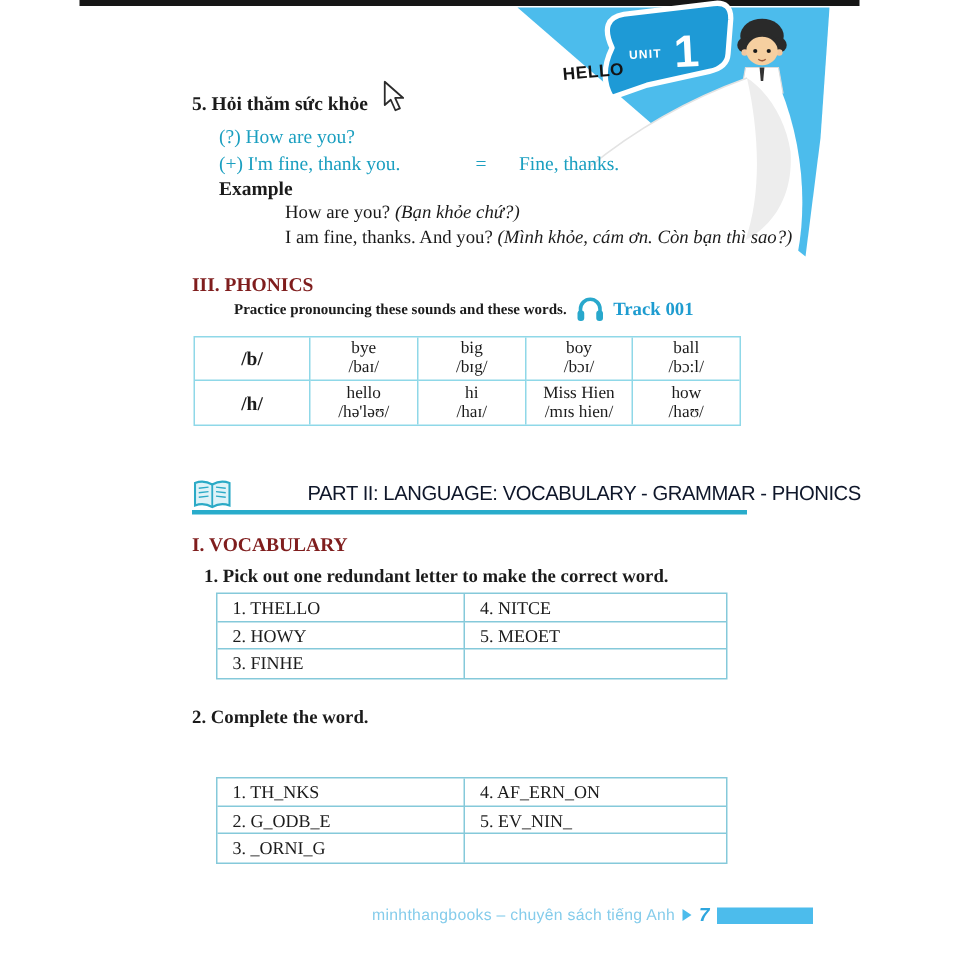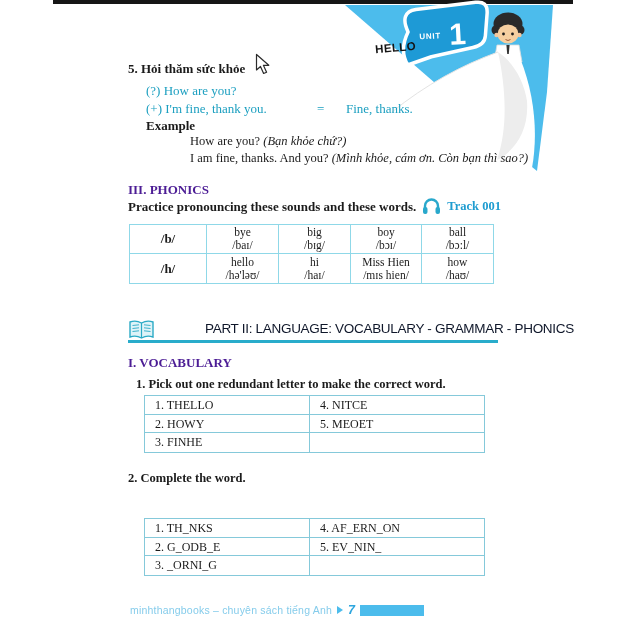--- a/index.html
+++ b/index.html
@@ -13,21 +13,21 @@
   
   .deco{left:330px;top:0;width:230px;height:185px;}
   
   .h-bold{font-weight:bold;font-size:13px;white-space:nowrap;}
   .teal{color:#1B9FC0;font-weight:normal;font-size:13px;white-space:nowrap;}
   .body-line{font-size:12.5px;white-space:nowrap;margin-left:44px;}
   .vi{font-style:italic;}
   .qa-left{display:inline-block;width:171px;}
   .qa-eq{display:inline-block;width:29px;}
   
-  .sec-head{color:#4c1d95;font-weight:bold;font-size:13px;white-space:nowrap;}
+  .sec-head{color:#7f1d1d;font-weight:bold;font-size:13px;white-space:nowrap;}
   .instr-row{display:flex;align-items:center;gap:6px;white-space:nowrap;}
   .track{color:#1E9CD0;font-weight:bold;font-size:12.5px;}
   
   .ptable{left:129px;top:224px;width:363px;border:1.5px solid #8FD8E8;
     display:grid;grid-template-columns:77px 72px 72px 71px 71px;grid-auto-rows:29px;}
   .ptable>div{border-right:1px solid #8FD8E8;border-bottom:1px solid #8FD8E8;
     display:flex;flex-direction:column;align-items:center;justify-content:center;}
   .ptable>div:nth-child(5n){border-right:none;}
   .ptable>div:nth-child(n+6){border-bottom:none;}
   .pt-sound{font-weight:bold;font-size:13px;}
@@ -39,21 +39,21 @@
   .part2-underline{left:128px;top:340px;width:370px;height:2.5px;background:#29ACCB;}
   
   .vtable{width:339px;border:1px solid #85C9DA;display:grid;
     grid-template-columns:165px 174px;grid-auto-rows:18.5px;}
   .vtable>div{border-right:1px solid #85C9DA;border-bottom:1px solid #85C9DA;
     font-size:12px;line-height:18.5px;padding-left:10px;white-space:nowrap;}
   .vtable>div:nth-child(2n){border-right:none;}
   .vtable>div:nth-child(n+5){border-bottom:none;}
   
   .footer{left:130px;top:603px;width:412px;display:flex;align-items:center;
-    justify-content:flex-start;gap:5px;font-family:"Liberation Sans",sans-serif;}
+    justify-content:flex-end;gap:5px;font-family:"Liberation Sans",sans-serif;}
   .footer-text{color:#85CCEB;font-size:10.5px;letter-spacing:0.2px;white-space:nowrap;}
   .play-tri{width:0;height:0;border-left:6px solid #4CBCEC;border-top:4.5px solid transparent;border-bottom:4.5px solid transparent;}
   .page-num{color:#2EA6DE;font-weight:bold;font-size:12.5px;font-style:italic;}
   .footer-bar{width:64px;height:11px;background:#4CBCEC;}
 </style>
 </head>
 <body>
 
 <div class="abs top-bar"></div>
 
@@ -97,21 +97,21 @@
 <div class="abs h-bold" style="left:146px;top:118px;">Example</div>
 <div class="abs body-line" style="left:146px;top:134px;">
   <span>How are you? </span><span class="vi">(Bạn khỏe chứ?)</span>
 </div>
 <div class="abs body-line" style="left:146px;top:151px;">
   <span>I am fine, thanks. And you? </span><span class="vi">(Mình khỏe, cám ơn. Còn bạn thì sao?)</span>
 </div>
 
 <div class="abs sec-head" style="left:128px;top:182px;">III. PHONICS</div>
 <div class="abs instr-row" style="left:128px;top:198px;">
-  <span class="h-bold" style="font-size:13px;">Practice pronouncing these sounds and these words.</span>
+  <span class="h-bold" style="font-size:10px;margin-left:28px;">Practice pronouncing these sounds and these words.</span>
   <svg width="19" height="17" viewBox="0 0 19 17">
     <path d="M3,13 L3,8 A6.5,6.5 0 0 1 16,8 L16,13" stroke="#29A8CC" stroke-width="2.4" fill="none" stroke-linecap="round"></path>
     <rect x="1" y="9" width="4.5" height="7" rx="2" fill="#29A8CC"></rect>
     <rect x="13.5" y="9" width="4.5" height="7" rx="2" fill="#29A8CC"></rect>
   </svg>
   <span class="track">Track 001</span>
 </div>
 
 <div class="abs ptable">
   <div class="pt-sound">/b/</div>

